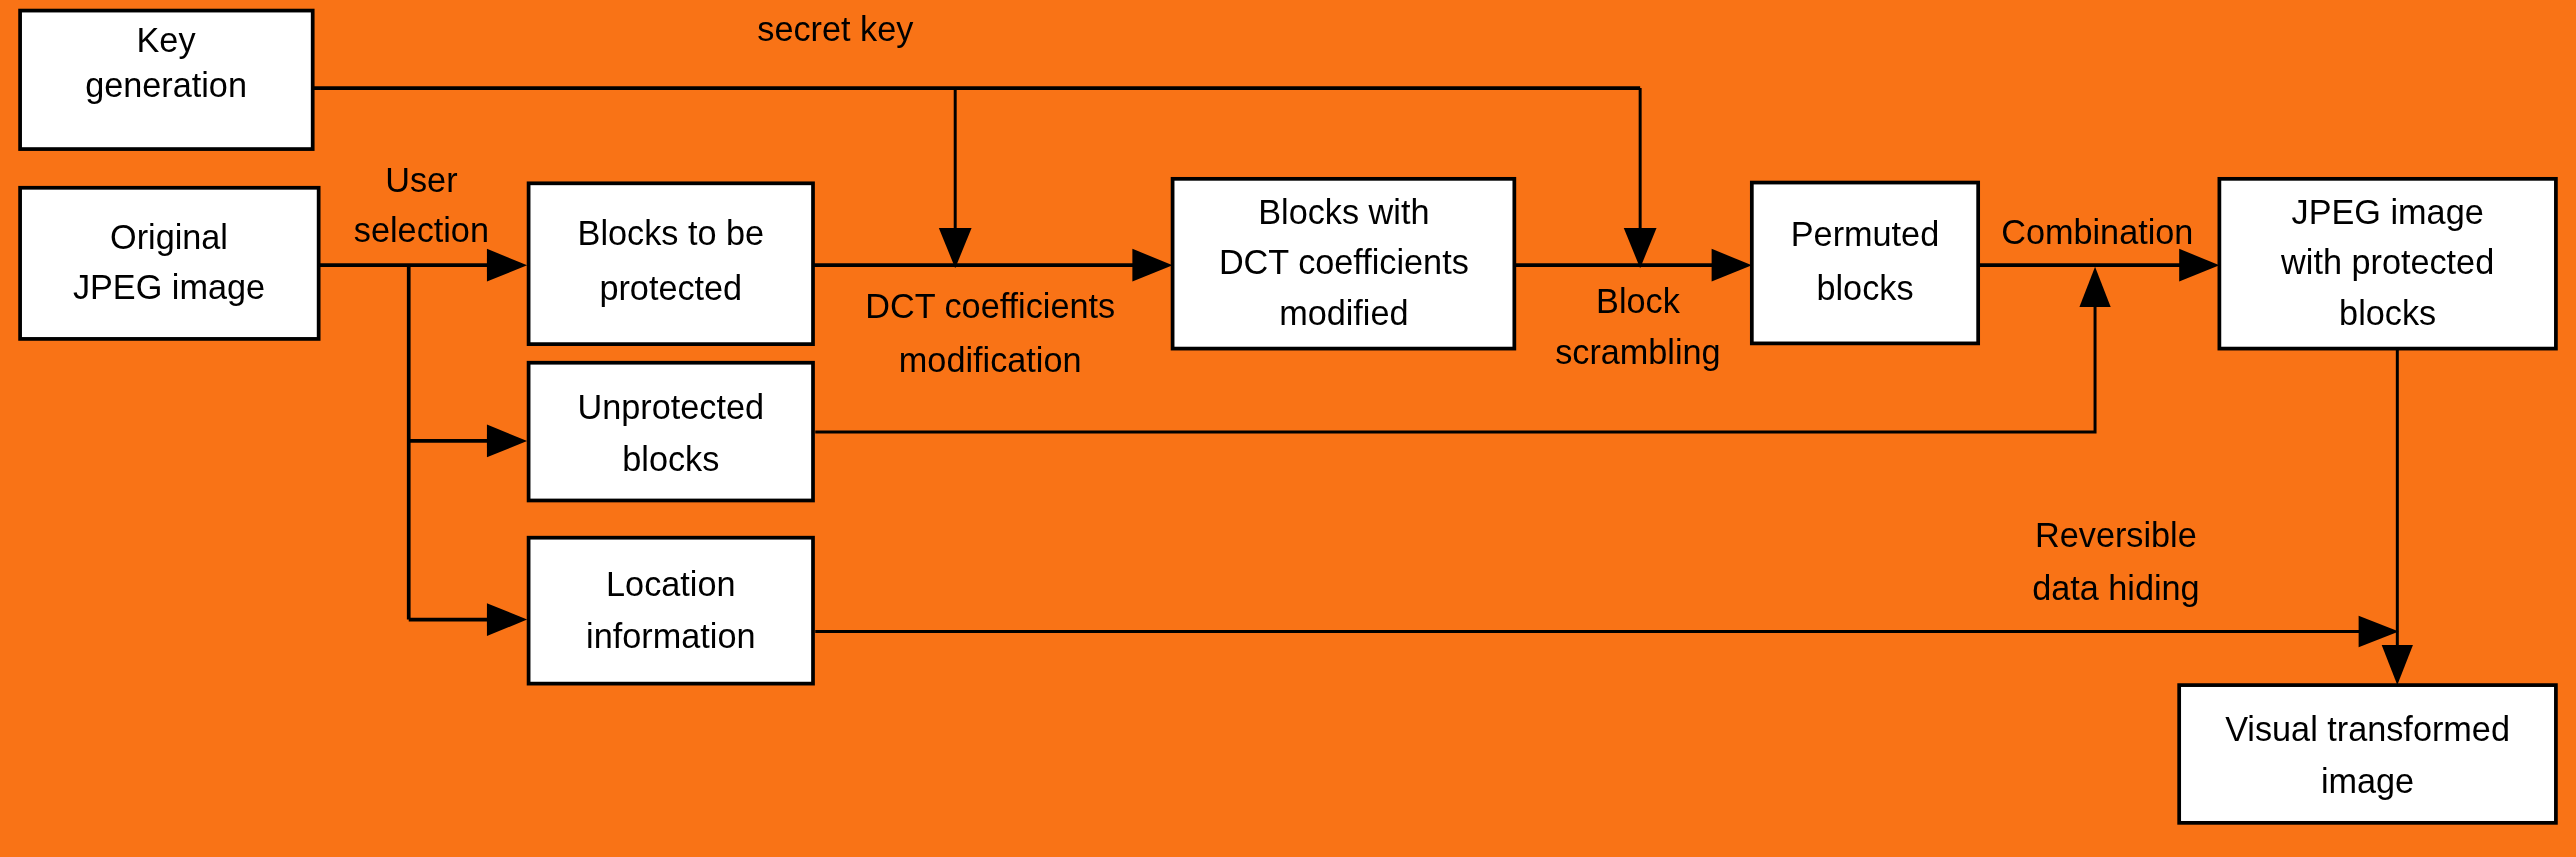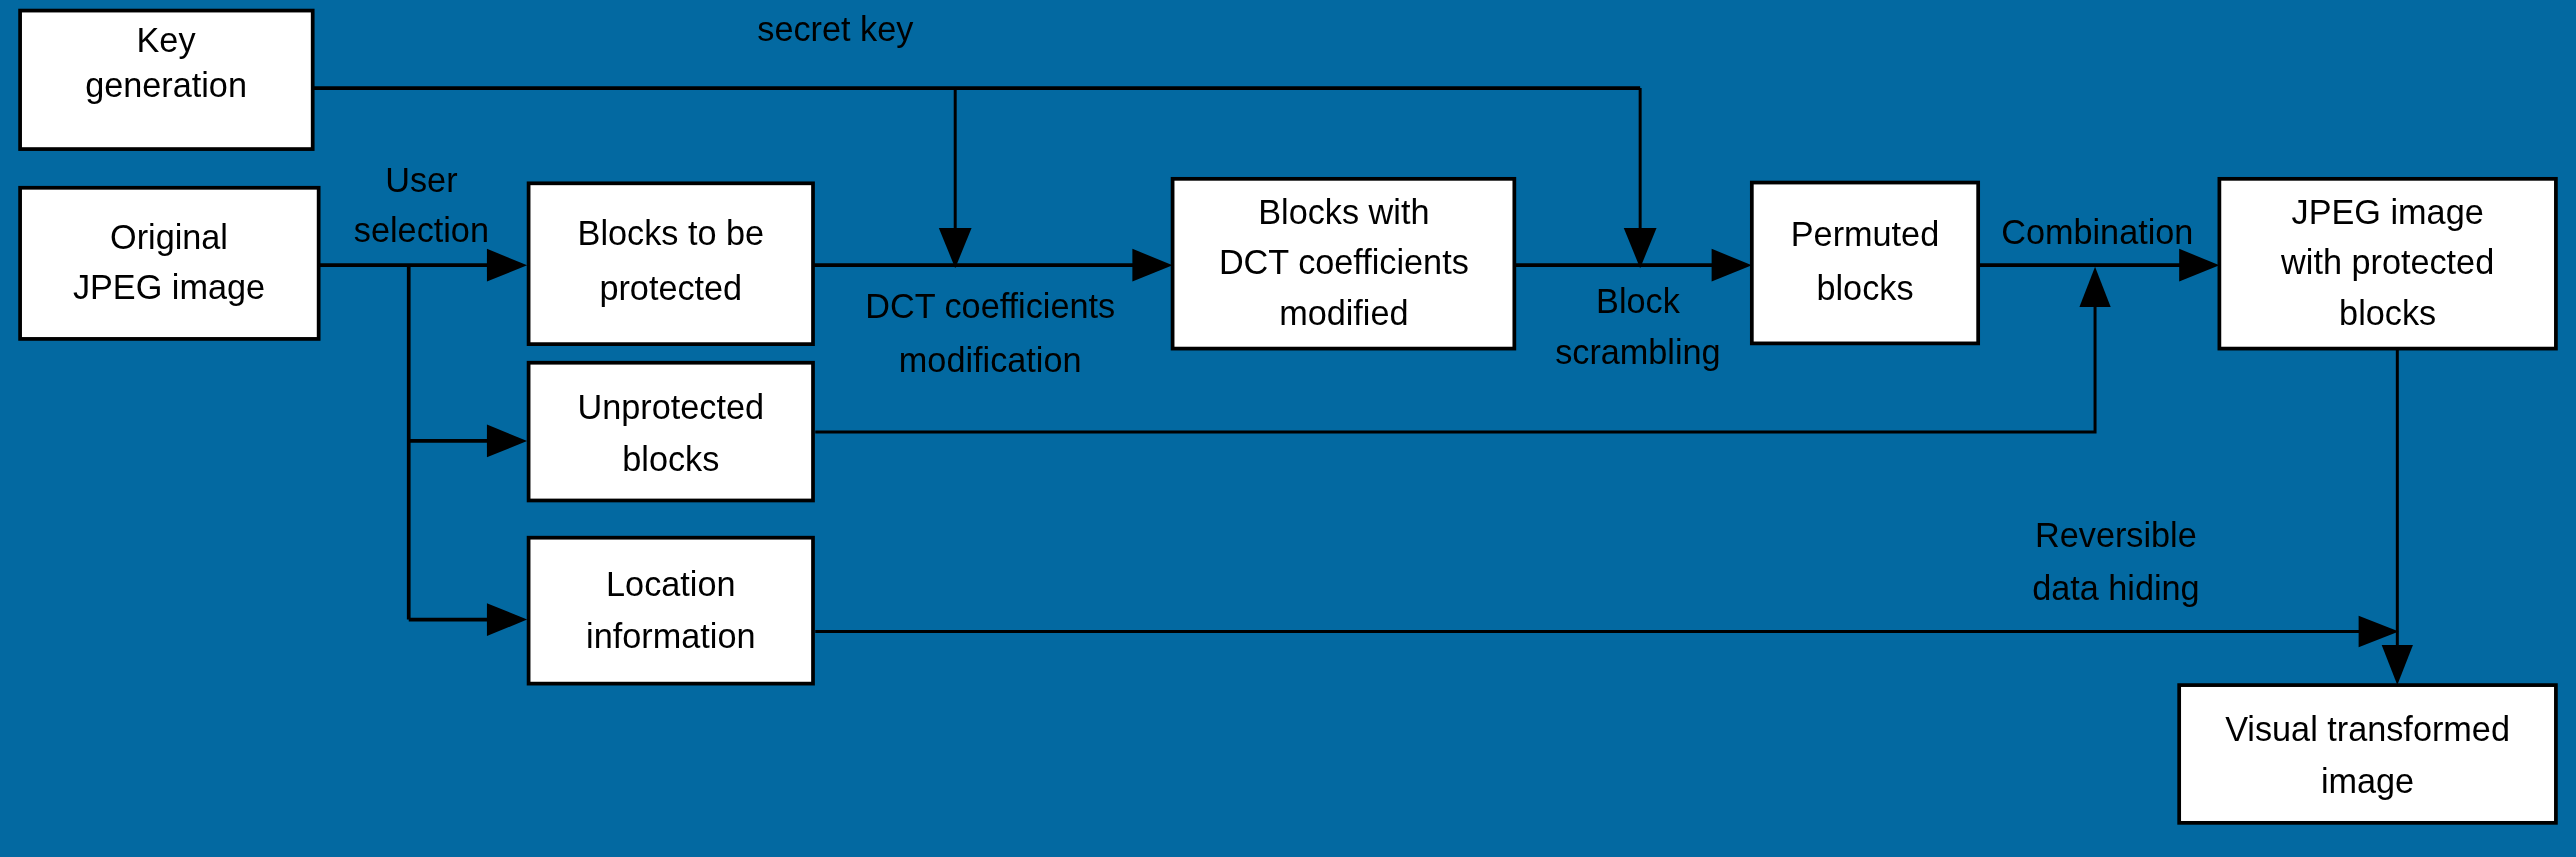--- a/index.html
+++ b/index.html
@@ -7,21 +7,21 @@
     padding: 0;
     background: #ffffff;
   }
   body {
     font-family: "Liberation Sans", sans-serif;
   }
   #diagram-root {
     position: relative;
     width: 2576px;
     height: 858px;
-    background: #0369a1;
+    background: #f97316;
     overflow: hidden;
   }
   svg.flow {
     position: absolute;
     top: 0;
     left: 0;
     width: 2576px;
     height: 858px;
   }
   .node-box {

